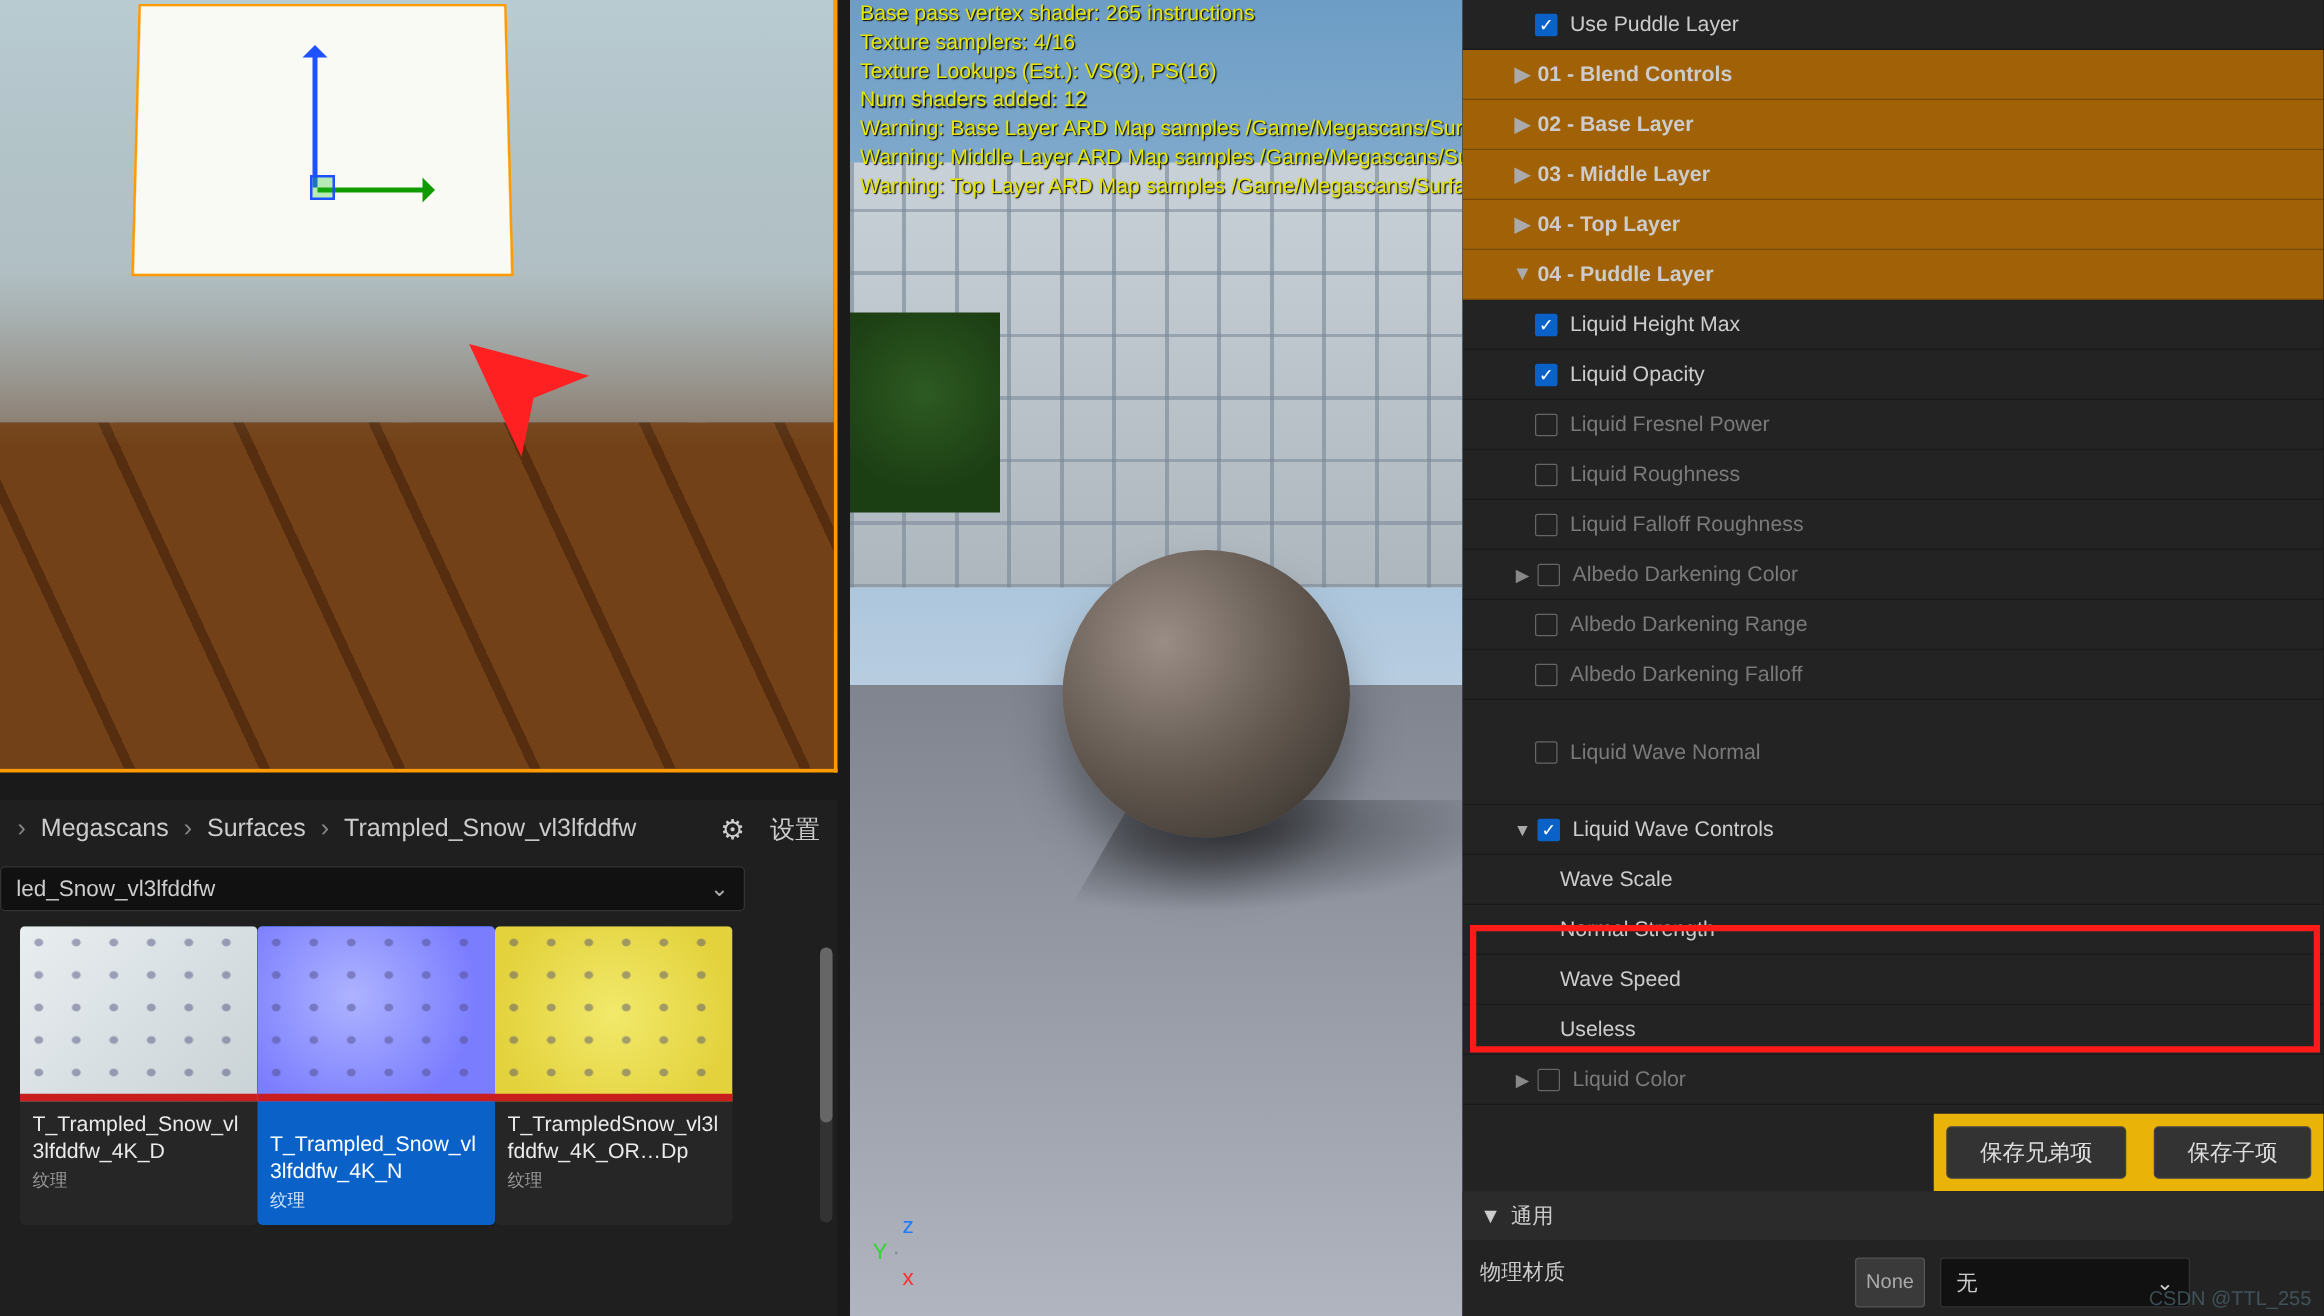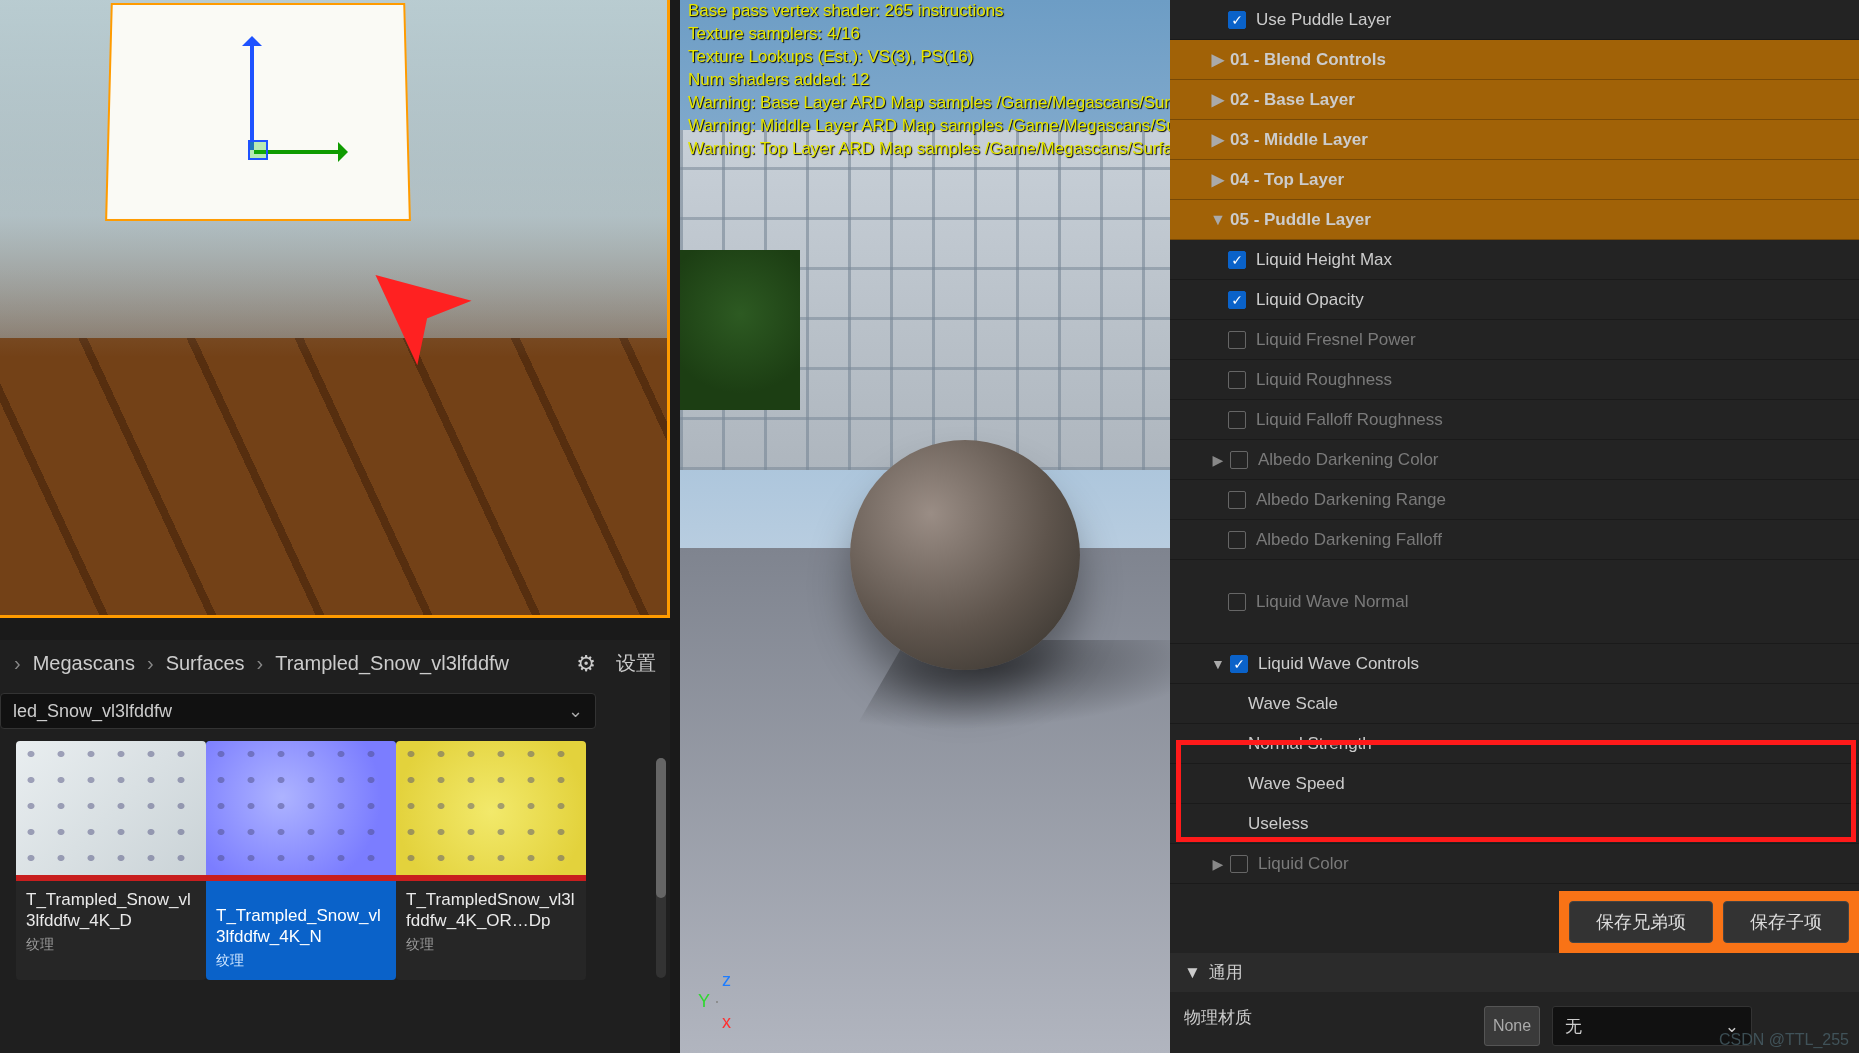--- a/index.html
+++ b/index.html
@@ -69,21 +69,21 @@
 .row .cb-box{width:18px;height:18px;border:1px solid #666;border-radius:2px;margin-right:10px;display:inline-flex;align-items:center;justify-content:center;font-size:14px;flex-shrink:0;}
 .row .cb-box.on{background:#0a62c9;border-color:#0a62c9;color:#fff;}
 .row .label{color:#ccc;flex:0 0 auto;}
 .row .label.muted{color:#7a7a7a;}
 .details .row{position:relative;}
 .cat-row{background:#a16207;font-weight:700;color:#ddd;}
 .cat-row .exp{font-size:16px;}
 .cat-row.collapsed .exp:before{content:"▶";}
 .cat-row.expanded .exp:before{content:"▼";}
 .highlight-box{position:absolute;left:1176px;top:740px;width:680px;height:102px;border:5px solid #ff1a1a;pointer-events:none;}
-.footer-btns{position:absolute;right:0;bottom:100px;display:flex;gap:10px;padding:10px;background:#f97316;}
+.footer-btns{position:absolute;right:0;bottom:100px;display:flex;gap:22px;padding:10px;background:#eab308;}
 .btn{background:#333;border:1px solid #444;color:#ddd;border-radius:4px;padding:8px 26px;font-size:18px;}
 .section-general{position:absolute;left:0;right:0;bottom:0;height:100px;background:#232323;}
 .section-general .hdr{display:flex;align-items:center;gap:8px;background:#2b2b2b;padding:8px 14px;color:#ccc;}
 .section-general .body{display:flex;padding:14px 14px 0;}
 .section-general .body .label{width:300px;color:#ccc;}
 .none-box{width:56px;height:40px;background:#3a3a3a;border:1px solid #555;border-radius:3px;display:flex;align-items:center;justify-content:center;color:#aaa;font-size:16px;margin-right:12px;}
 .dd-small{background:#111;border:1px solid #333;border-radius:3px;padding:4px 12px;color:#ccc;display:flex;align-items:center;width:200px;}
 .dd-small .chev{margin-left:auto;}
 .watermark{position:absolute;right:10px;bottom:4px;color:#4d6770;font-size:16px;opacity:.7;}
 </style>
@@ -199,21 +199,21 @@
       <span class="label">03 - Middle Layer</span>
     </div>
   <div class="row cat-row collapsed">
       <div class="indent1"></div>
       <span class="exp"></span>
       <span class="label">04 - Top Layer</span>
     </div>
   <div class="row cat-row expanded">
       <div class="indent1"></div>
       <span class="exp"></span>
-      <private_name class="label">05 - Puddle Layer</private_name>
+      <private_name class="label">04 - Puddle Layer</private_name>
     </div>
 
   <div class="row">
       <div class="indent2"></div>
       <span class="cb-box on">✓</span>
       <span class="label">Liquid Height Max</span>
     </div>
   <div class="row">
       <div class="indent2"></div>
       <span class="cb-box on">✓</span>

